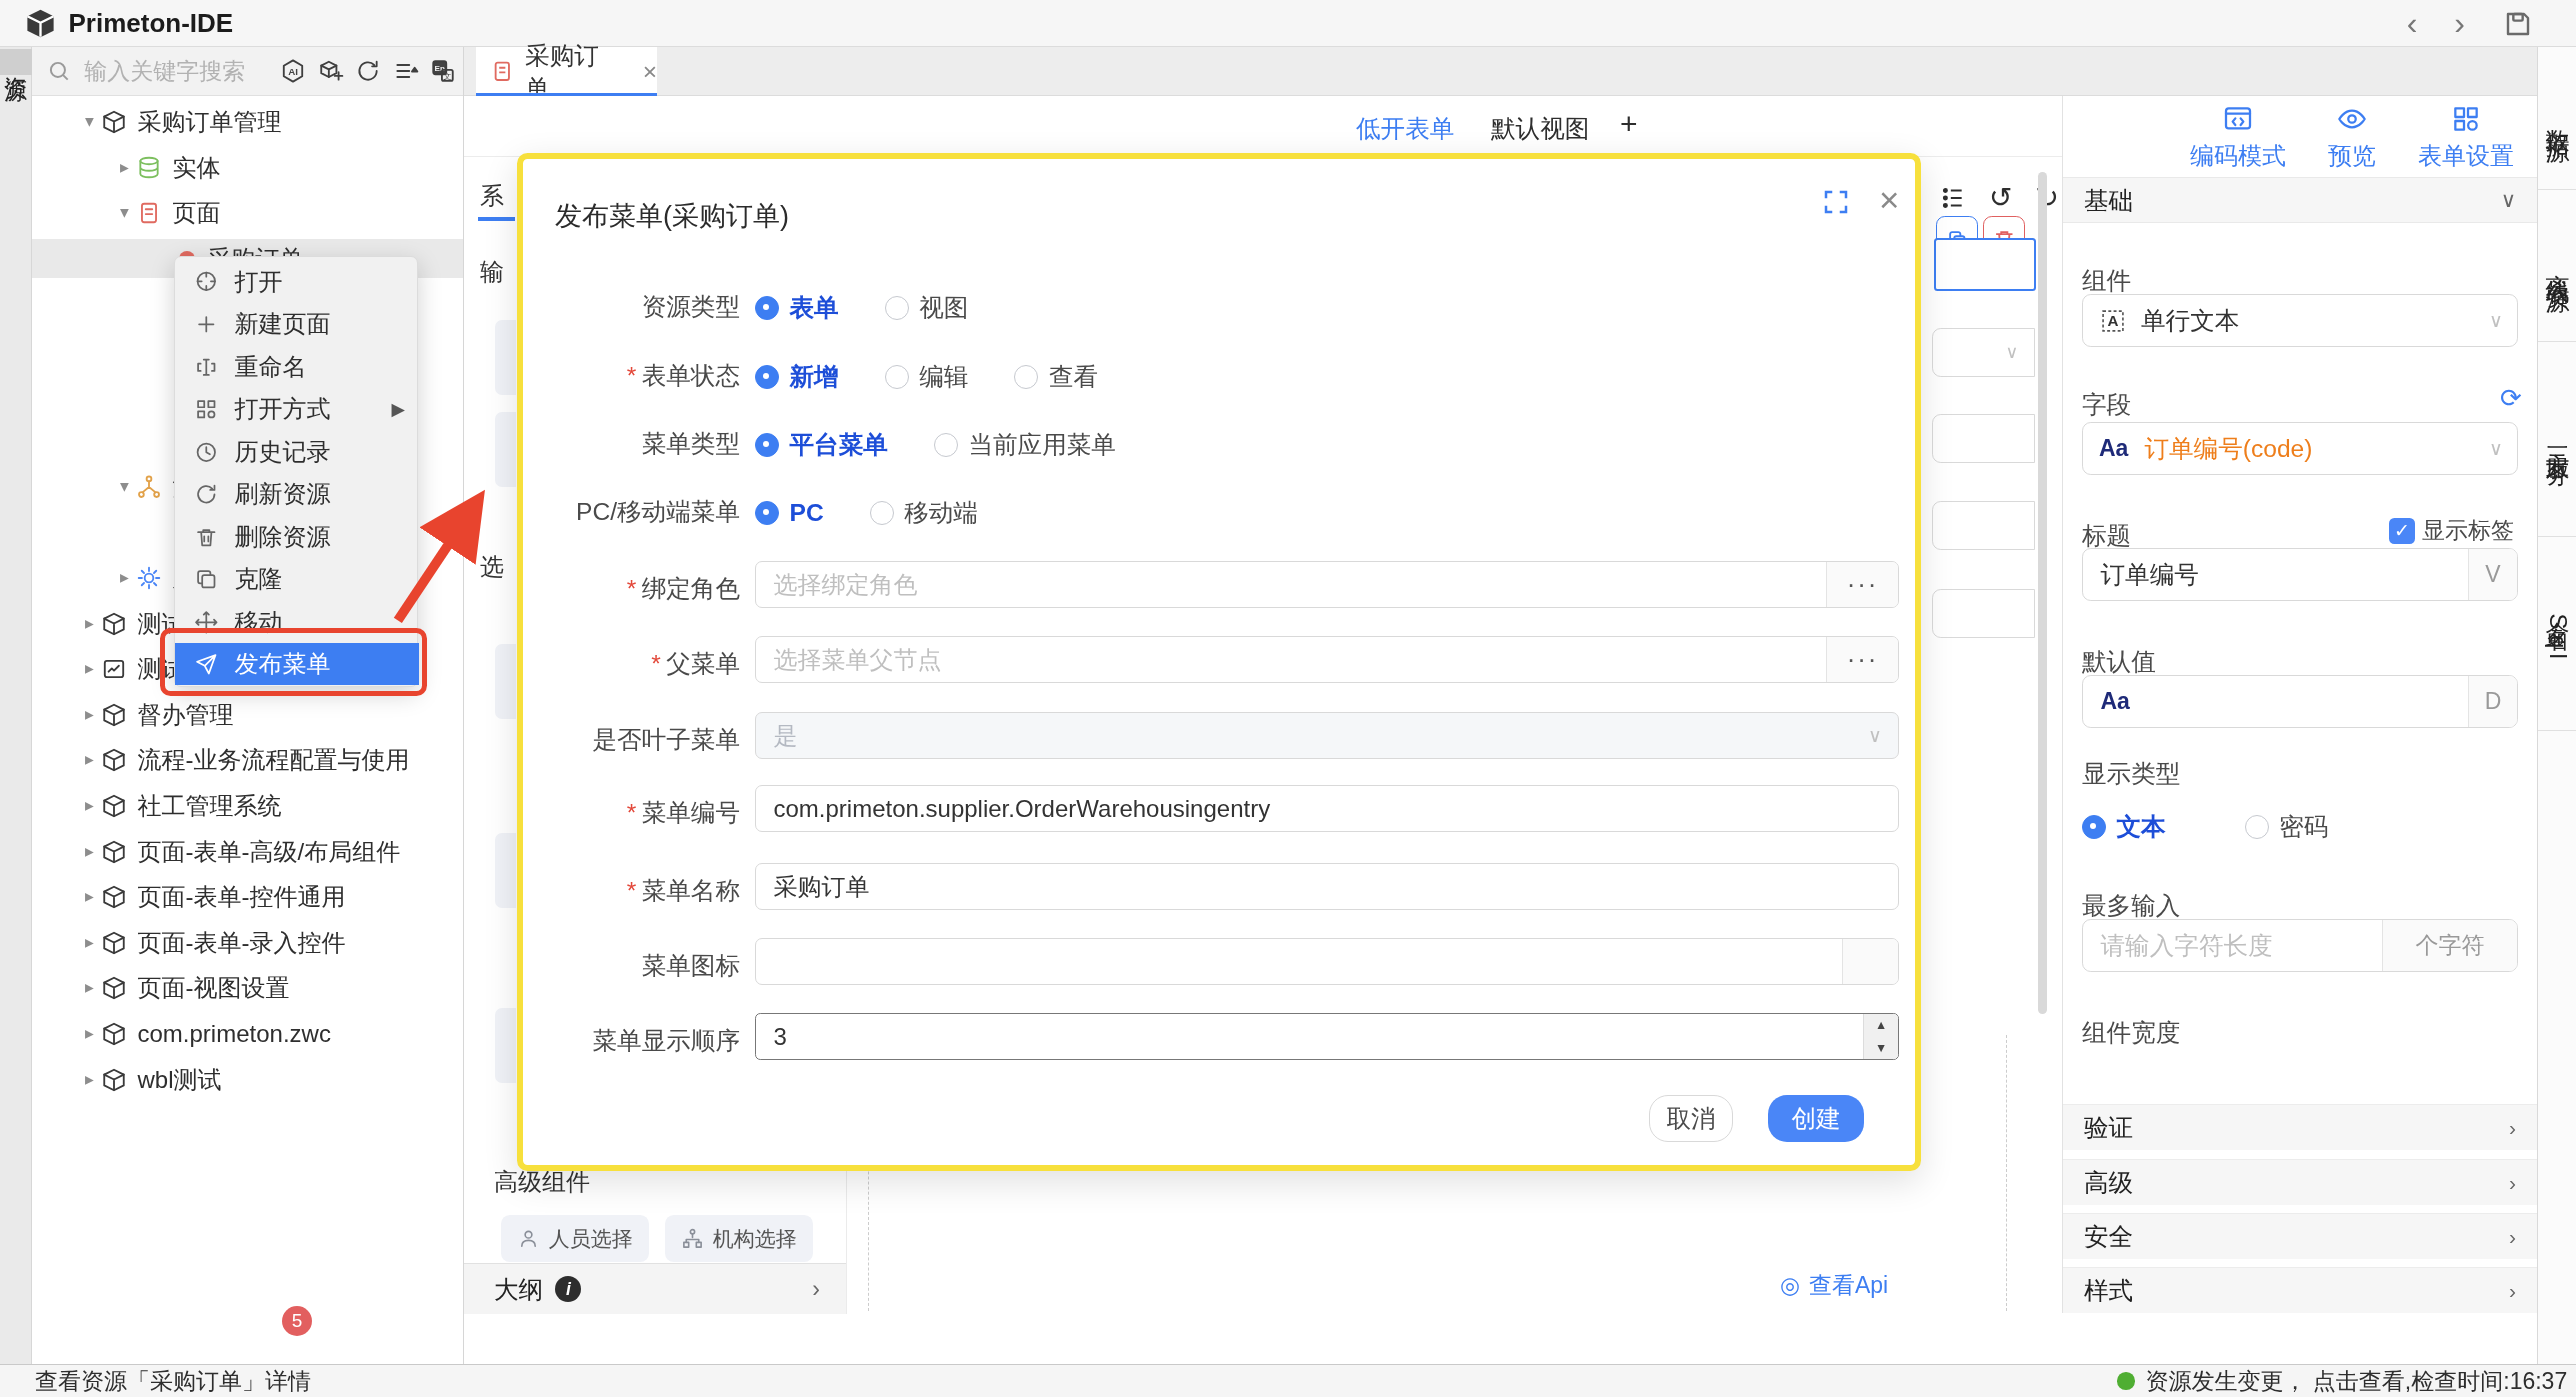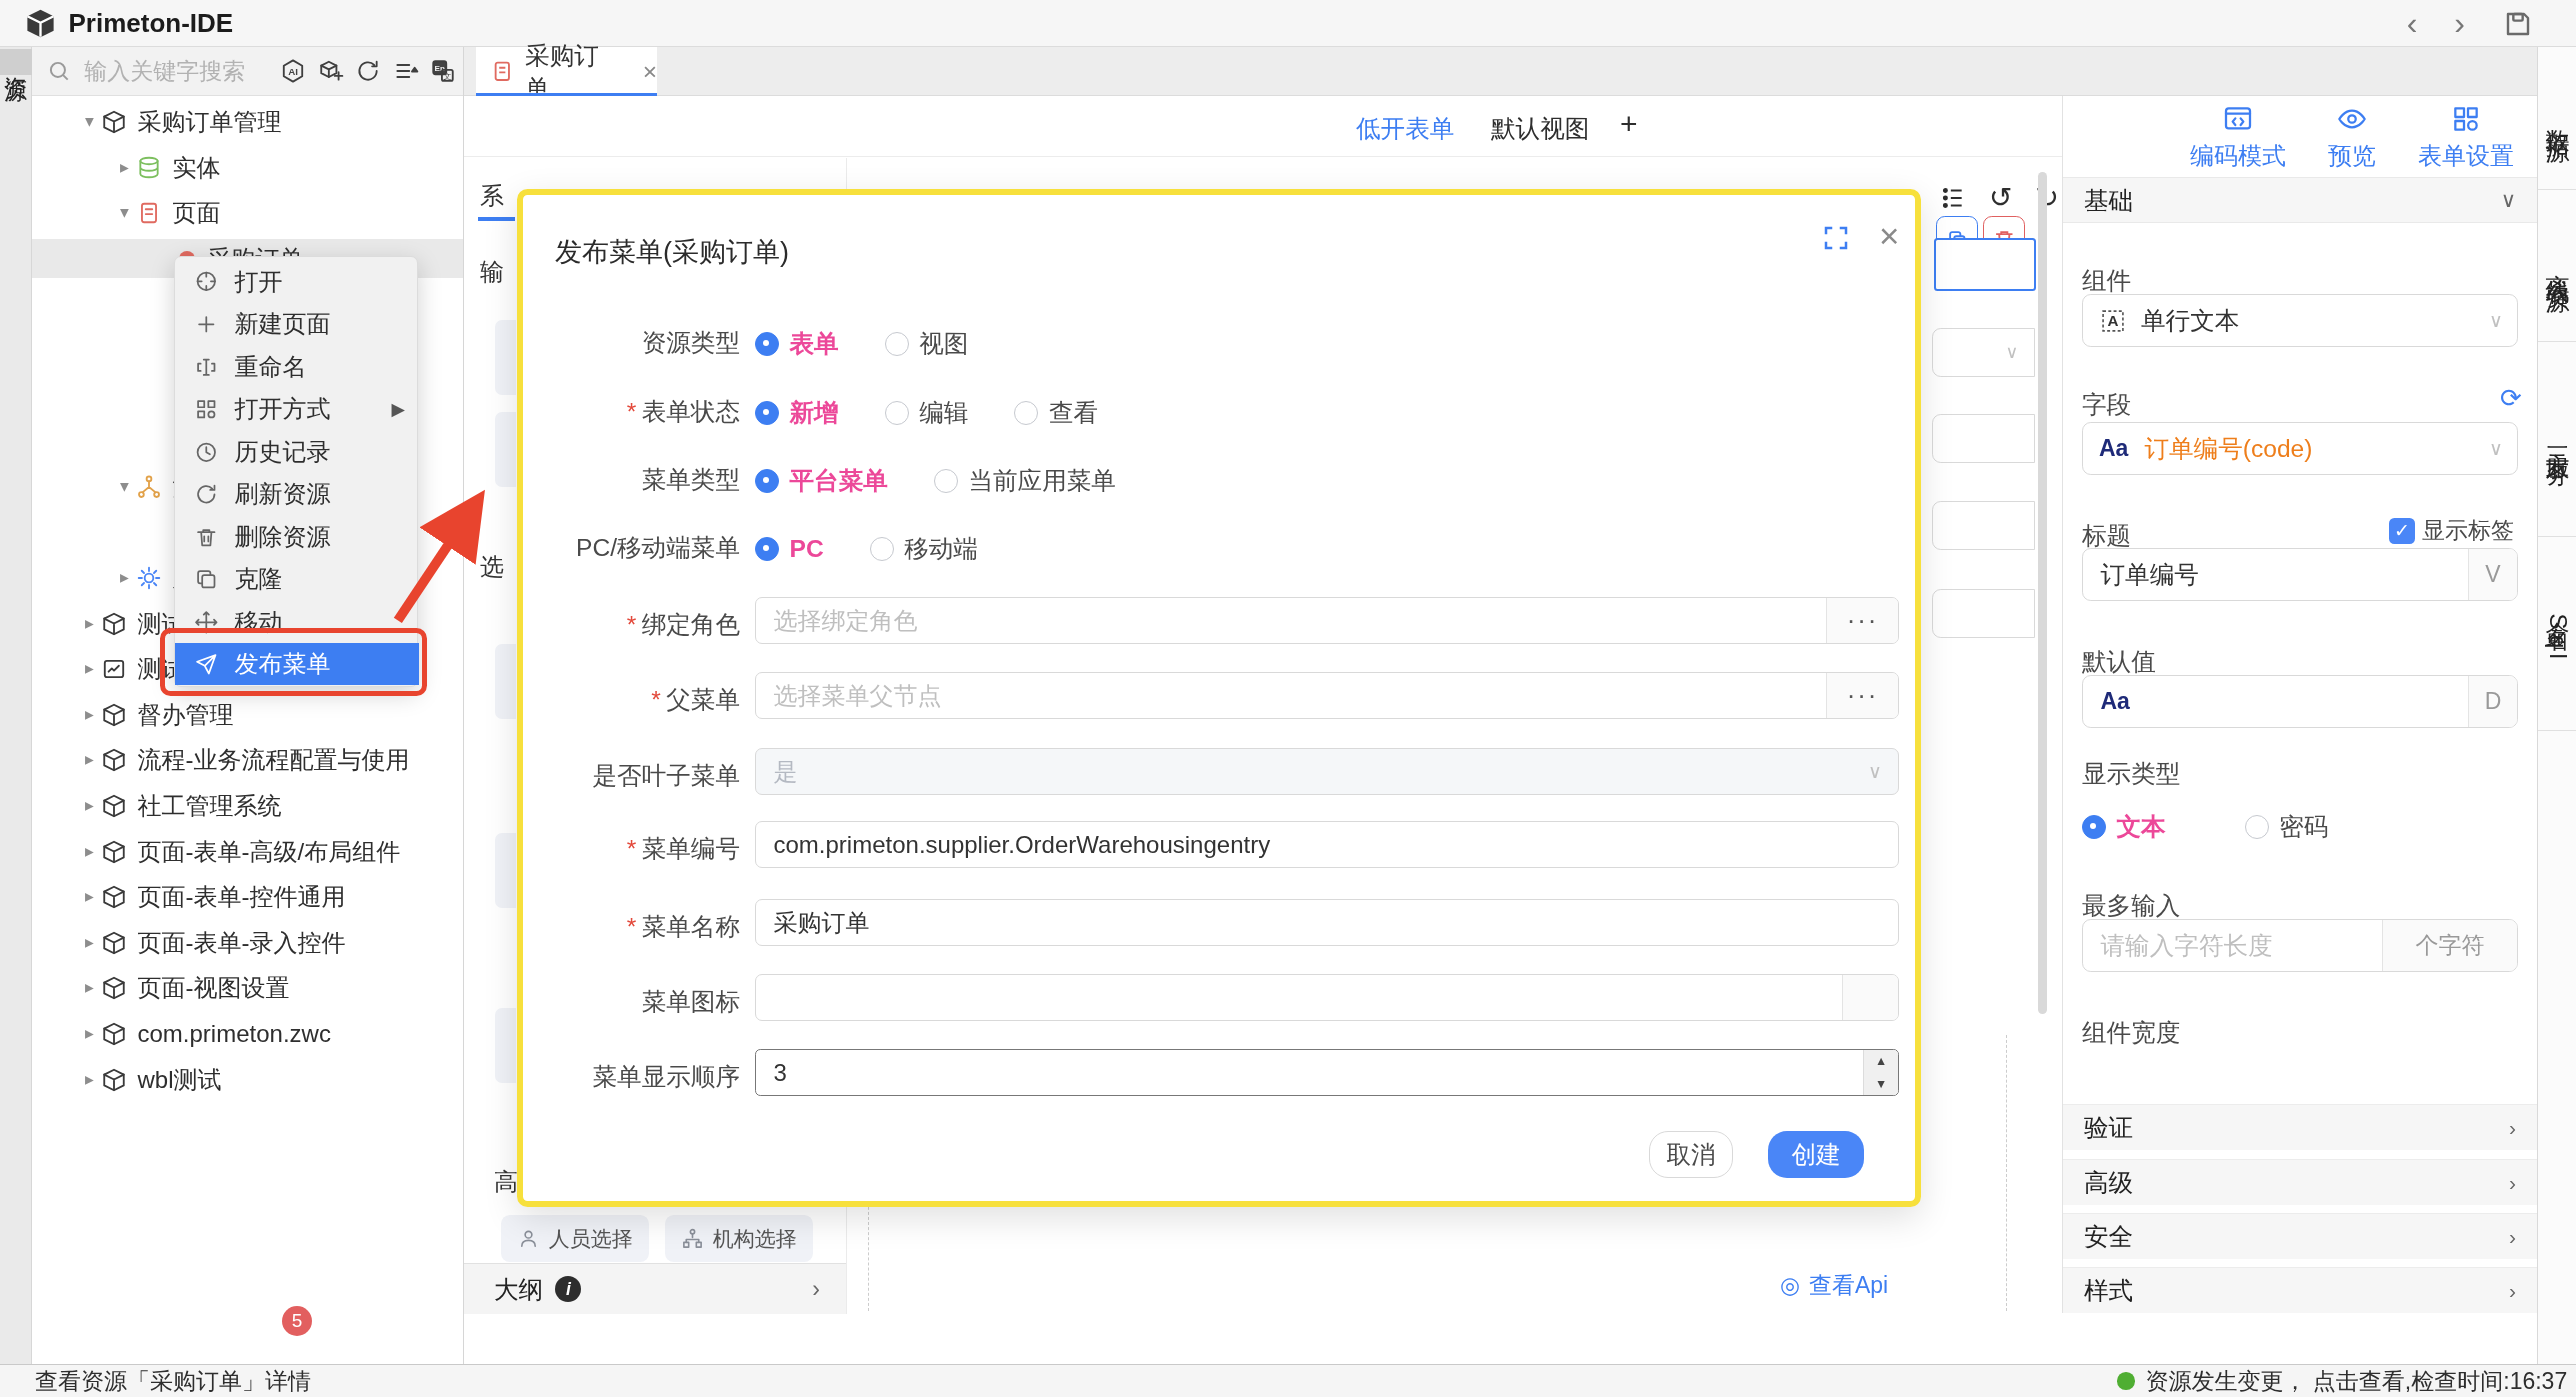--- a/index.html
+++ b/index.html
@@ -66,33 +66,33 @@
   #ctx-menu { left:174px; top:256px; width:244px; height:431px; background:#f1f1f1; border:0.9px solid #dcdcdc; border-radius:7px; box-shadow:0 7px 24.6px rgba(0,0,0,.18); padding-top:3.5px; z-index:30; }
   .cm-item { position:absolute; left:0; width:244px; height:42px; display:flex; align-items:center; padding-left:19px; gap:16px; font-size:24px; color:#2e2e2e; }
   .cm-item .cm-ic { color:#666; display:flex; }
   .cm-item.sel { background:#3d7ef2; color:#fff; }
   .cm-item.sel .cm-ic { color:#fff; }
   .cm-sub { margin-left:auto; margin-right:14px; font-size:17.5px; color:#555; }
   #annot-rect { left:160px; top:628px; width:267px; height:68px; border:5.3px solid #e8442e; border-radius:10.5px; z-index:40; }
   #annot-arrow { left:382px; top:480px; width:123px; height:158px; z-index:41; }
 
   
-  #modal { left:517px; top:153px; width:1404px; height:1018px; background:#fff; border:6.1px solid #f7e03c; border-radius:10.5px; box-shadow:0 10.5px 35px rgba(0,0,0,.12); z-index:20;margin-top:36px; }
+  #modal { left:517px; top:153px; width:1404px; height:1018px; background:#fff; border:6.1px solid #f7e03c; border-radius:10.5px; box-shadow:0 10.5px 35px rgba(0,0,0,.12); z-index:20; }
   #modal-title { position:absolute; left:32px; top:39px; font-size:27px; color:#2b2b2b; }
   #modal-fullscreen { position:absolute; left:1298px; top:28px; color:#3d7ef2; }
   #modal-close { position:absolute; left:1356px; top:21px; color:#8a8a8a; font-size:35px; }
   .mrow { position:absolute; left:0; width:1404px; display:flex; align-items:center; }
   .mlabel { position:absolute; left:0; width:217px; text-align:right; font-size:24.6px; color:#4a4a4a; }
   .req { color:#e3493b; margin-right:5.3px; }
   .mctl { position:absolute; left:232px; display:flex; align-items:center; gap:46px; }
   .radio { width:24px; height:24px; border-radius:50%; border:1.8px solid #c6c9cf; background:#fff; position:relative; flex:0 0 24px; }
   .radio.on { border-color:#3d7ef2; background:#3d7ef2; }
   .radio.on::after { content:""; position:absolute; left:7px; top:7px; width:6.1px; height:6.1px; border-radius:50%; background:#fff; }
   .ropt { display:flex; align-items:center; gap:10.5px; font-size:24.6px; color:#4a4a4a; }
-  .ropt.on { color:#ec4899; font-weight:bold; }
+  .ropt.on { color:#1d4ed8; font-weight:bold; }
   .minput { position:absolute; left:232px; width:1144px; height:47px; border:0.9px solid #d9d9d9; border-radius:7px; background:#fff; display:flex; align-items:center; font-size:24px; color:#333; overflow:hidden; }
   .minput .val { padding-left:17.5px; }
   .minput .ph { padding-left:17.5px; color:#bfbfbf; }
   .msuffix { margin-left:auto; height:100%; border-left:0.9px solid #e4e4e4; background:#fafafa; display:flex; align-items:center; justify-content:center; color:#555; }
   .minput.disabled { background:#f5f7f9; }
   .minput.disabled .val { color:#b4b9c2; }
   .sel-chev { margin-left:auto; margin-right:16px; color:#c0c0c0; font-size:19px; }
   .minput.focusn { border:1.8px solid #777; border-radius:5.3px; }
   .spin { margin-left:auto; width:35px; height:100%; border-left:0.9px solid #dcdcdc; background:#f0f0f0; display:flex; flex-direction:column; }
   .spin span { flex:1; display:flex; align-items:center; justify-content:center; font-size:12.3px; color:#444; }

